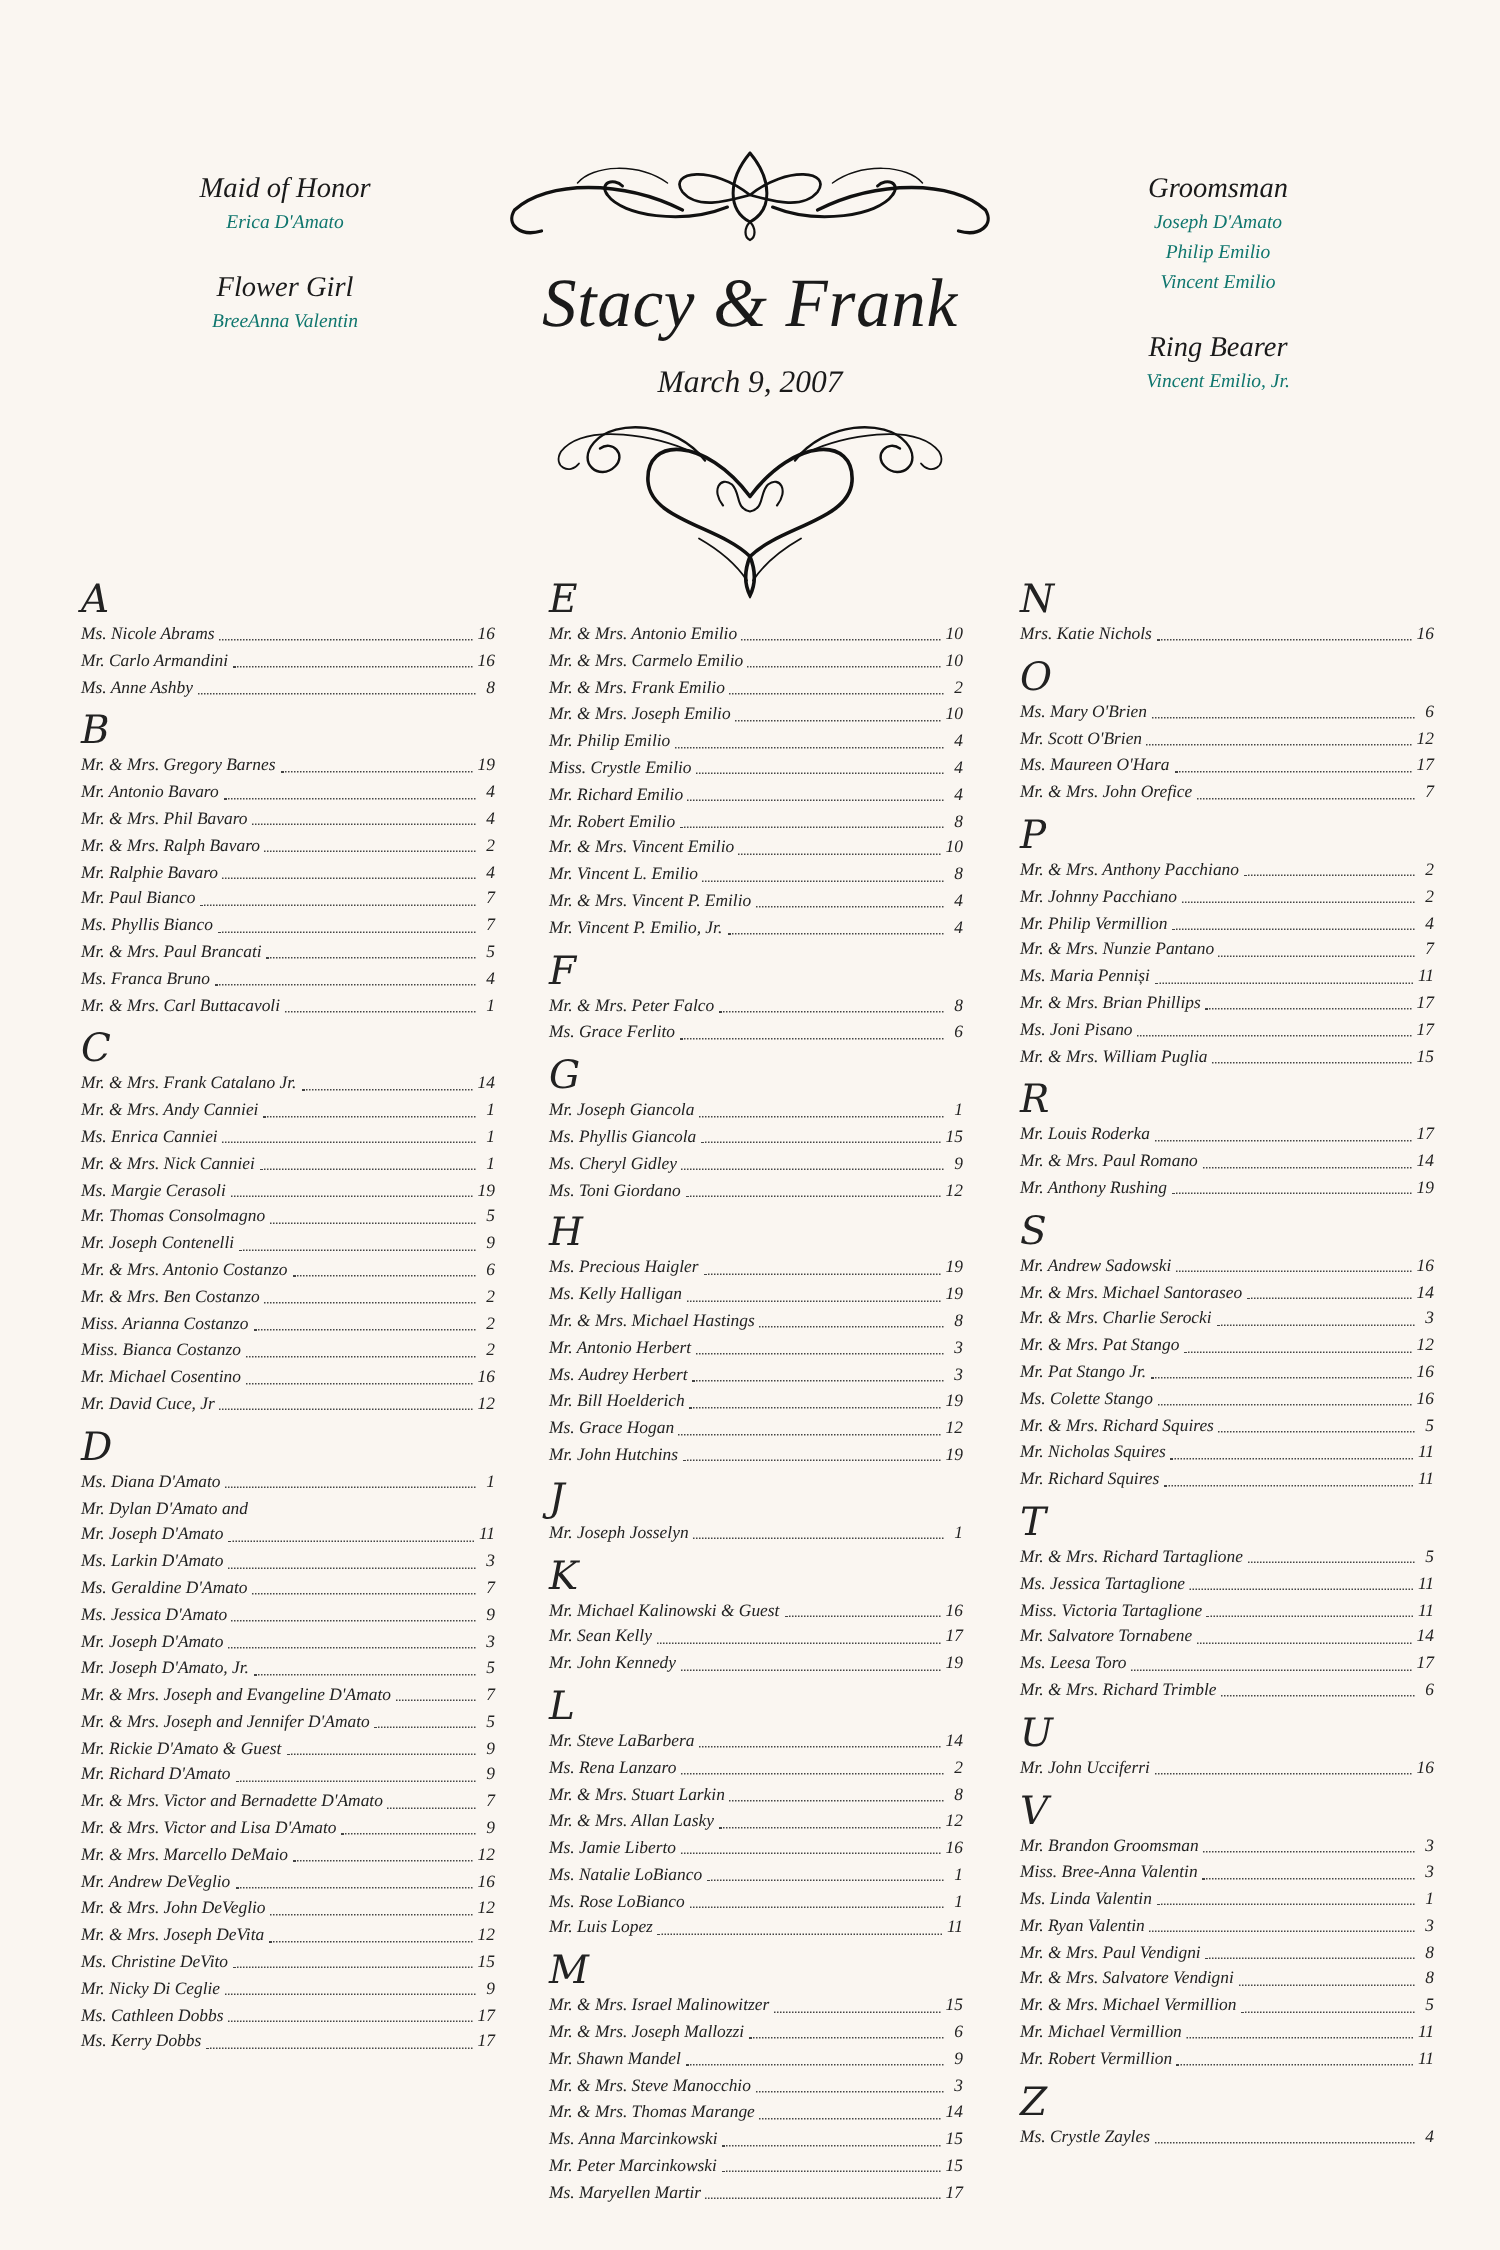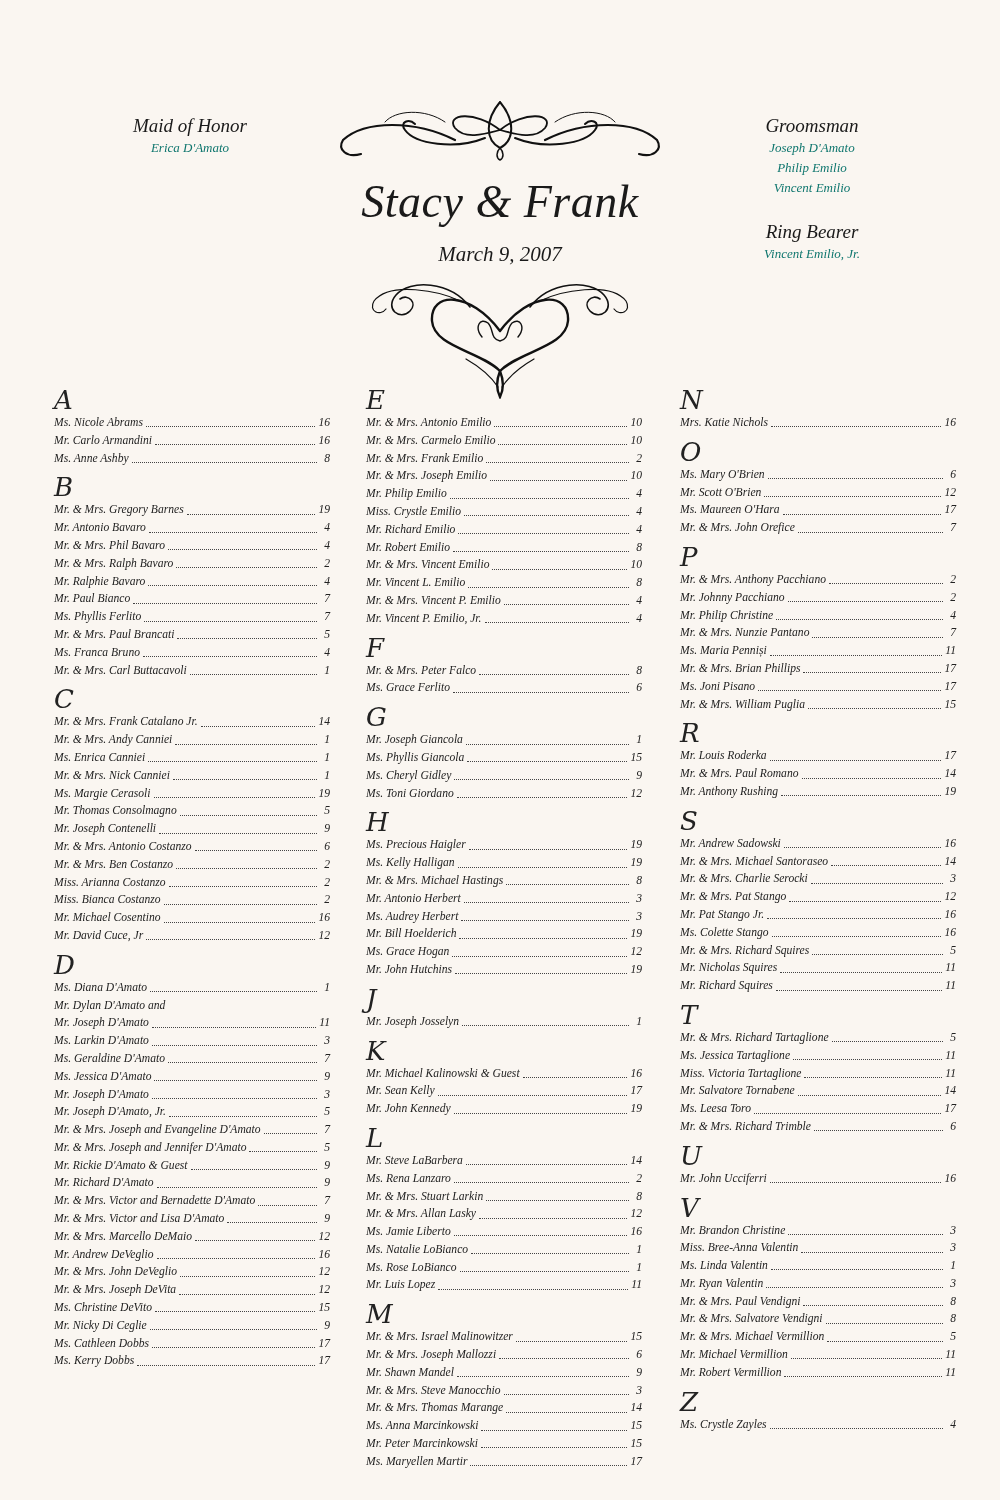--- a/index.html
+++ b/index.html
@@ -58,20 +58,24 @@
   .entry .table { flex: 0 0 auto; min-width: 10px; text-align: right; }
 </style>
 </head>
 <body>
 
 <div class="party left" id="party-left">
     <div class="role-group">
       <div class="role-title">Maid of Honor</div>
       <div class="role-name">Erica D'Amato</div>
     </div>
+    <div class="role-group">
+      <div class="role-title">Flower Girl</div>
+      <div class="role-name">BreeAnna Valentin</div>
+    </div>
   </div>
 
 <div class="center-header">
   <svg class="ornament-top" width="330" height="64" viewBox="0 0 330 64">
     <g fill="none" stroke="#111" stroke-linecap="round">
       <path d="M165 2 C150 20,150 40,165 48 C180 40,180 20,165 2" stroke-width="2"></path>
       <path d="M165 30 C140 10,110 14,120 28 C130 40,150 34,165 30 C180 34,200 40,210 28 C220 14,190 10,165 30" stroke-width="1.8"></path>
       <path d="M165 48 c-4 4,-4 10,0 12 c4 -2,4 -8,0 -12" stroke-width="1.5"></path>
       <path d="M150 38 C120 50,80 44,70 30 C64 22,74 18,80 24" stroke-width="2"></path>
       <path d="M180 38 C210 50,250 44,260 30 C266 22,256 18,250 24" stroke-width="2"></path>
@@ -156,21 +160,21 @@
         <span class="name">Mr. Ralphie Bavaro</span>
         <span class="dots"></span>
         <span class="table">4</span>
       </div>
       <div class="entry">
         <span class="name">Mr. Paul Bianco</span>
         <span class="dots"></span>
         <span class="table">7</span>
       </div>
       <div class="entry">
-        <span class="name">Ms. Phyllis Ferlito</span>
+        <span class="name">Ms. Phyllis Bianco</span>
         <span class="dots"></span>
         <span class="table">7</span>
       </div>
       <div class="entry">
         <span class="name">Mr. &amp; Mrs. Paul Brancati</span>
         <span class="dots"></span>
         <span class="table">5</span>
       </div>
       <div class="entry">
         <span class="name">Ms. Franca Bruno</span>
@@ -657,21 +661,21 @@
         <span class="name">Mr. &amp; Mrs. Anthony Pacchiano</span>
         <span class="dots"></span>
         <span class="table">2</span>
       </div>
       <div class="entry">
         <span class="name">Mr. Johnny Pacchiano</span>
         <span class="dots"></span>
         <span class="table">2</span>
       </div>
       <div class="entry">
-        <span class="name">Mr. Philip Christine</span>
+        <span class="name">Mr. Philip Vermillion</span>
         <span class="dots"></span>
         <span class="table">4</span>
       </div>
       <div class="entry">
         <span class="name">Mr. &amp; Mrs. Nunzie Pantano</span>
         <span class="dots"></span>
         <span class="table">7</span>
       </div>
       <div class="entry">
         <span class="name">Ms. Maria Penniși</span>
@@ -797,21 +801,21 @@
       <div class="letter">U</div>
       <div class="entry">
         <span class="name">Mr. John Ucciferri</span>
         <span class="dots"></span>
         <span class="table">16</span>
       </div>
     </div>
     <div class="section">
       <div class="letter">V</div>
       <div class="entry">
-        <span class="name">Mr. Brandon Christine</span>
+        <span class="name">Mr. Brandon Groomsman</span>
         <span class="dots"></span>
         <span class="table">3</span>
       </div>
       <div class="entry">
         <span class="name">Miss. Bree-Anna Valentin</span>
         <span class="dots"></span>
         <span class="table">3</span>
       </div>
       <div class="entry">
         <span class="name">Ms. Linda Valentin</span>

